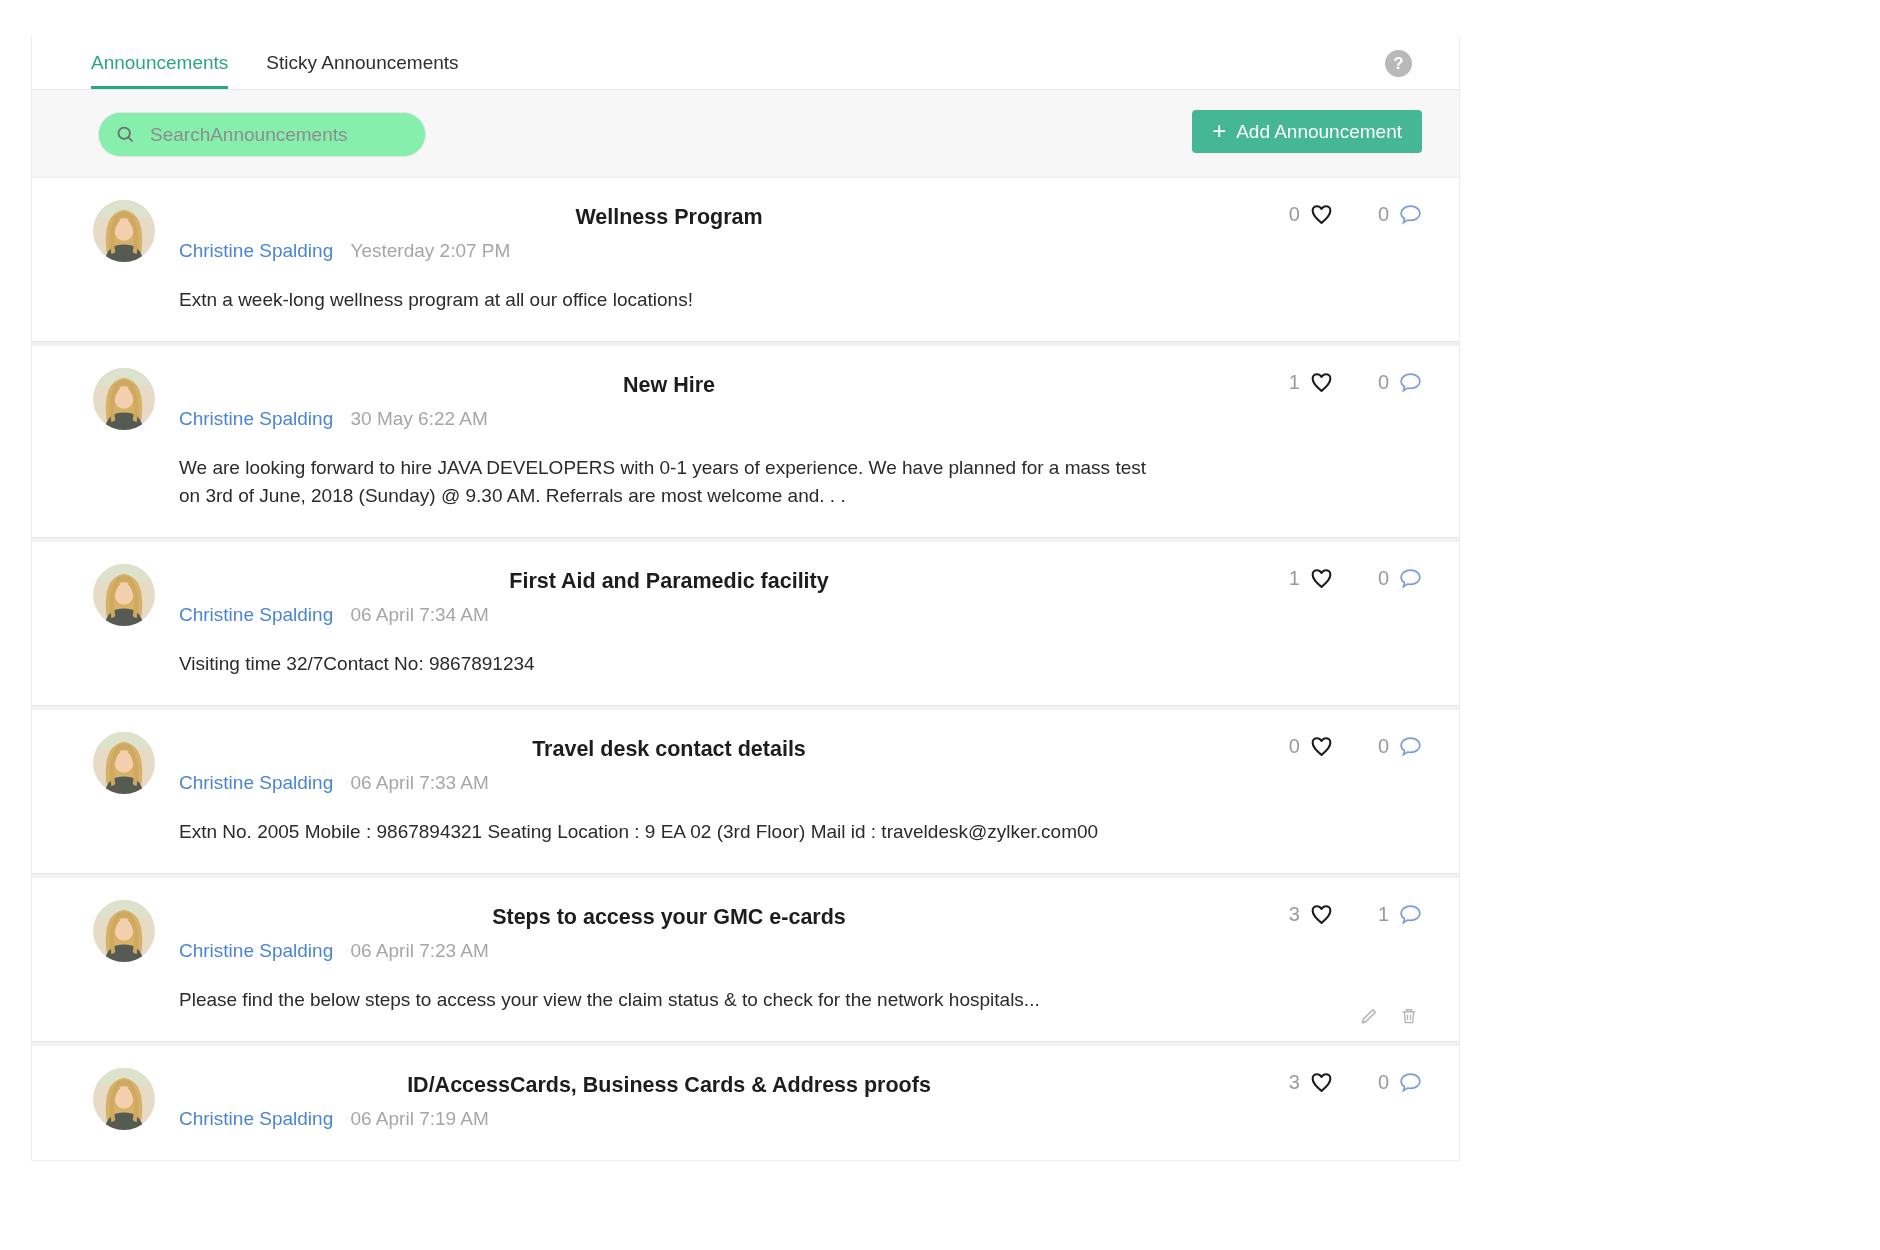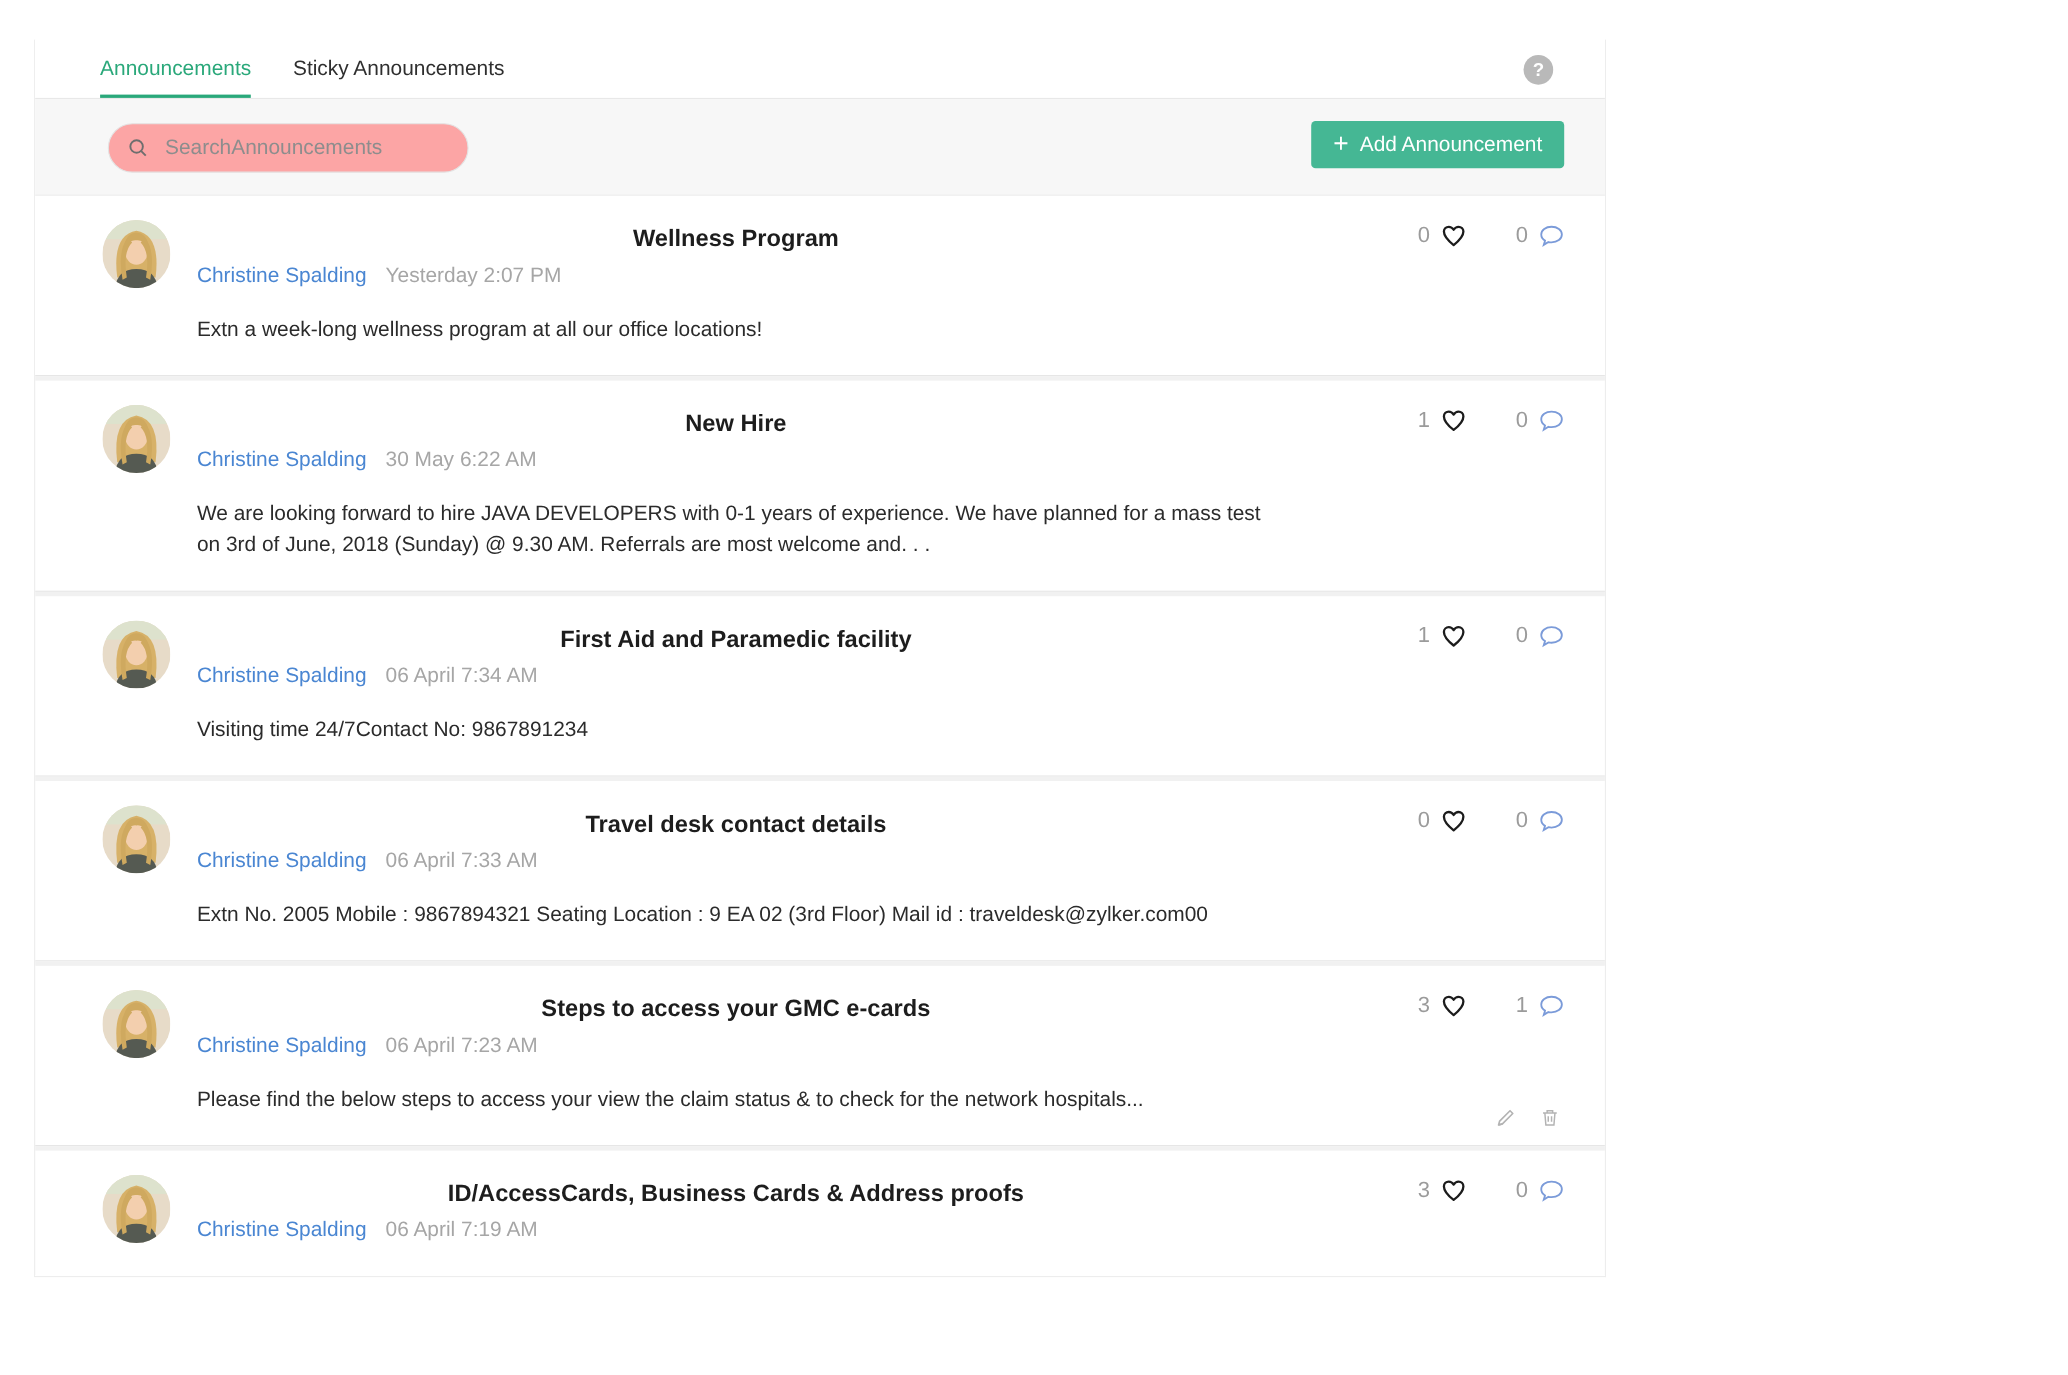--- a/index.html
+++ b/index.html
@@ -18,21 +18,21 @@
   .tab.active { color:#2aa87a; border-bottom-color:#2aa87a; }
   .help-btn { position:absolute; right:47px; top:14px; width:27px; height:27px;
     border-radius:50%; background:#b9b9b9; color:#fff; font-size:17px;
     font-weight:bold; display:flex; align-items:center; justify-content:center;
     cursor:pointer; }
 
   
   .toolbar { position:relative; height:88px; background:#f7f7f7;
     border-bottom:1px solid #ececec; }
   .search-pill { position:absolute; left:66px; top:22px; width:328px; height:45px;
-    background:#fca5a5; border:1px solid #e3e3e3; border-radius:23px;
+    background:#86efac; border:1px solid #e3e3e3; border-radius:23px;
     display:flex; align-items:center; padding:0 14px 0 16px; }
   .search-pill input { border:none; outline:none; flex:1; font-size:19px;
     color:#444; background:transparent; margin-left:14px;
     font-family:"Liberation Sans","DejaVu Sans",sans-serif; }
   .search-pill input::placeholder { color:#8d8d8d; }
   .add-btn { position:absolute; right:37px; top:20px; height:43px;
     background:#45b794; border:none; border-radius:4px; color:#fff;
     font-size:19px; padding:0 20px; display:flex; align-items:center;
     gap:10px; cursor:pointer; font-family:"Liberation Sans","DejaVu Sans",sans-serif; }
   .add-btn .plus { font-size:24px; font-weight:300; line-height:1; margin-top:-2px; }
@@ -175,21 +175,21 @@
           <path d="M12 64 Q14 46 32 46 Q50 46 52 64 Z" fill="#555a52"></path>
           <path d="M19 56 Q14 28 24 17 L28 21 Q19 30 23 54 Z" fill="#cfa95f"></path>
           <path d="M45 56 Q50 28 40 17 L36 21 Q45 30 41 54 Z" fill="#cfa95f"></path>
         </svg>
       </div>
       <div class="title">First Aid and Paramedic facility</div>
       <div class="meta">
         <span class="author">Christine Spalding</span>
         <span class="time">06 April 7:34 AM</span>
       </div>
-      <div class="body">Visiting time 24/7Contact No: 9867891234</div>
+      <div class="body">Visiting time 32/7Contact No: 9867891234</div>
       <div class="stats">
         <div class="stat">
           <span class="num">1</span>
           <span class="icon">
             <svg width="25" height="25" viewBox="0 0 24 24">
                 <path d="M12 20 C5 14.5 3.5 11 3.5 8.2 C3.5 5.6 5.5 4 7.7 4 C9.4 4 11 5 12 6.6 C13 5 14.6 4 16.3 4 C18.5 4 20.5 5.6 20.5 8.2 C20.5 11 19 14.5 12 20 Z" fill="none" stroke="#1c1c1c" stroke-width="2" stroke-linejoin="round"></path>
               </svg>
           </span>
         </div>
         <div class="stat">

